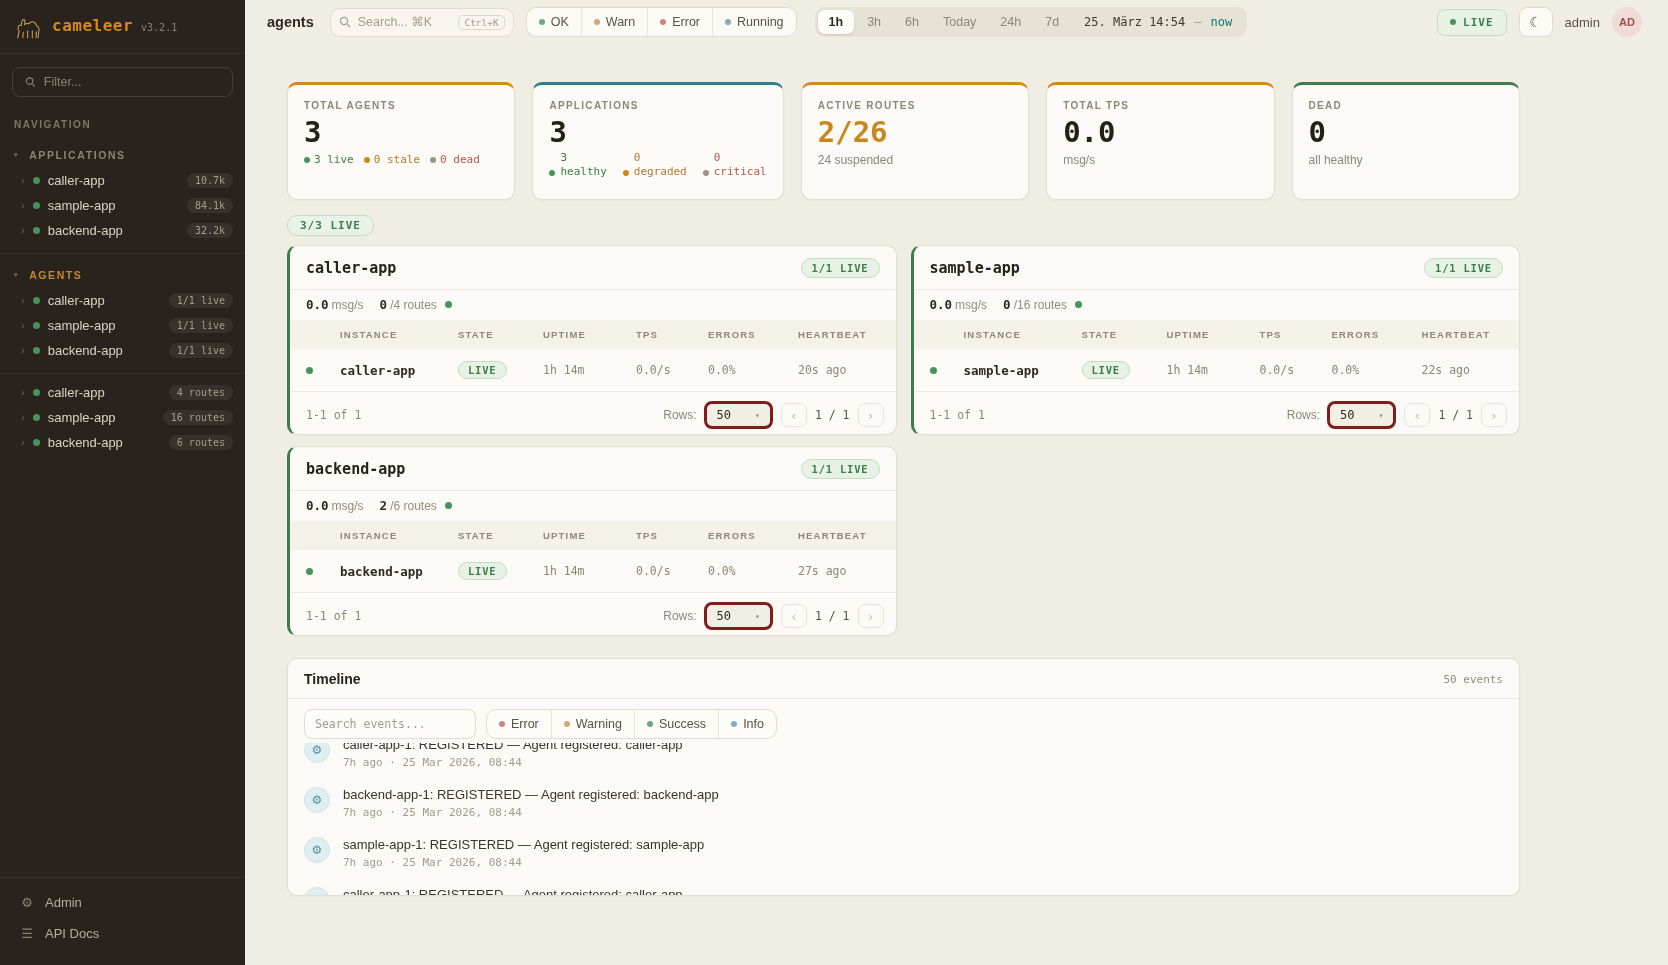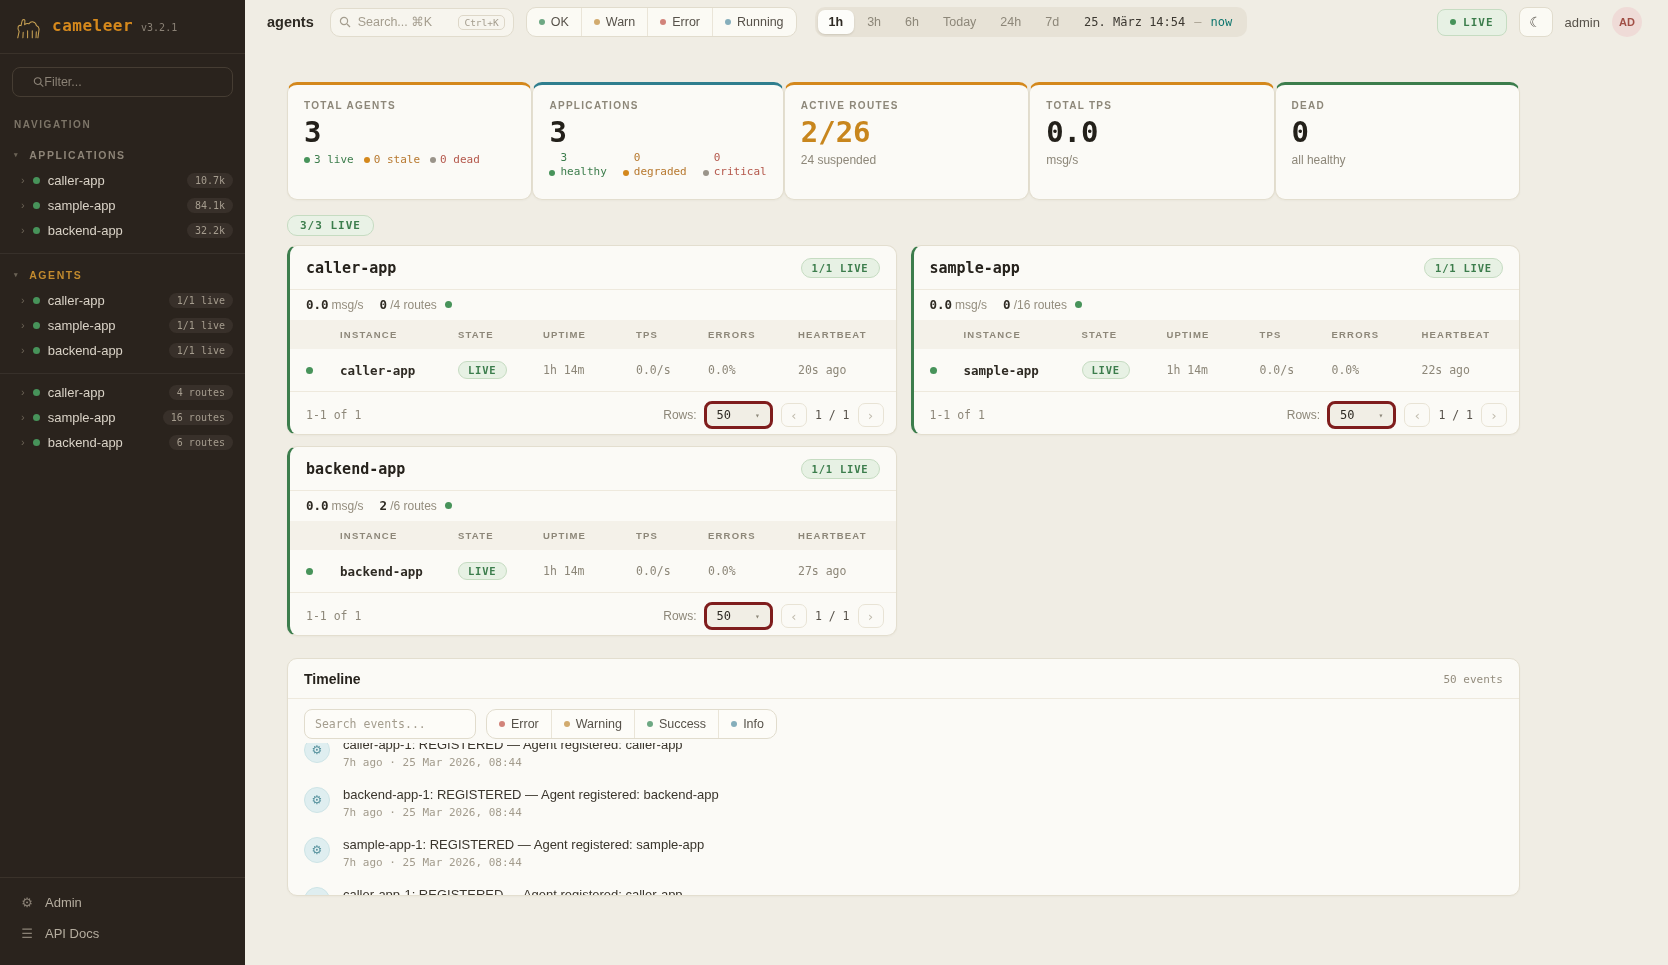--- a/index.html
+++ b/index.html
@@ -19,21 +19,21 @@
   }
   .side-logo {
     display:flex; align-items:baseline; gap:8px;
     padding:16px 14px 13px; border-bottom:1px solid #3a322a;
   }
   .camel-svg { align-self:center; flex:none; }
   .brand { font-family:"DejaVu Sans Mono", monospace; font-weight:bold; font-size:16px; color:#d6891c; letter-spacing:.5px; }
   .version { font-family:"DejaVu Sans Mono", monospace; font-size:10px; color:#8a8175; }
   .filter-box {
     margin:13px 12px 4px; border:1px solid #463d33; border-radius:8px;
-    padding:7px 20px; display:flex; align-items:center; color:#8a8175;
+    padding:7px 12px; display:flex; align-items:center; gap:8px; color:#8a8175;
   }
   .filter-box input {
     background:transparent; border:none; outline:none; width:100%;
     font-family:"Liberation Sans", sans-serif; font-size:12.5px; color:#d6cfc4;
   }
   .filter-box input::placeholder { color:#8a8175; }
   .nav-label { margin:18px 14px 4px; font-size:10px; font-weight:bold; letter-spacing:1.6px; color:#7d7568; }
   .side-group { padding:6px 0 10px; }
   .side-group.bordered { border-bottom:1px solid #37302a; }
   .group-head {
@@ -121,21 +121,21 @@
   .user-name { font-size:13px; color:#57524a; }
   .avatar {
     width:30px; height:30px; border-radius:50%; background:#efdbd7; color:#a14f46;
     font-size:11px; font-weight:bold; display:flex; align-items:center; justify-content:center;
     cursor:pointer;
   }
 
   .content { flex:1; padding:38px 148px 0 42px; display:flex; flex-direction:column; overflow:hidden; }
 
   
-  .stats-row { display:grid; grid-template-columns:repeat(5,1fr); flex:none;border-radius:19px; }
+  .stats-row { display:grid; grid-template-columns:repeat(5,1fr); gap:17px; flex:none;border-radius:19px; }
   .stat-card {
     background:#fbfaf6; border:1px solid #e3decf; border-top:3px solid #d4881c;
     border-radius:10px; padding:15px 16px 12px; height:118px;
     box-shadow:0 1px 2px rgba(80,70,50,.04);
   }
   .stat-label { font-size:10px; font-weight:bold; letter-spacing:1.3px; color:#8d8779; }
   .stat-value {
     font-family:"DejaVu Sans Mono", monospace; font-weight:bold; font-size:29px;
     color:#23201a; margin:7px 0 6px; line-height:1;
   }

